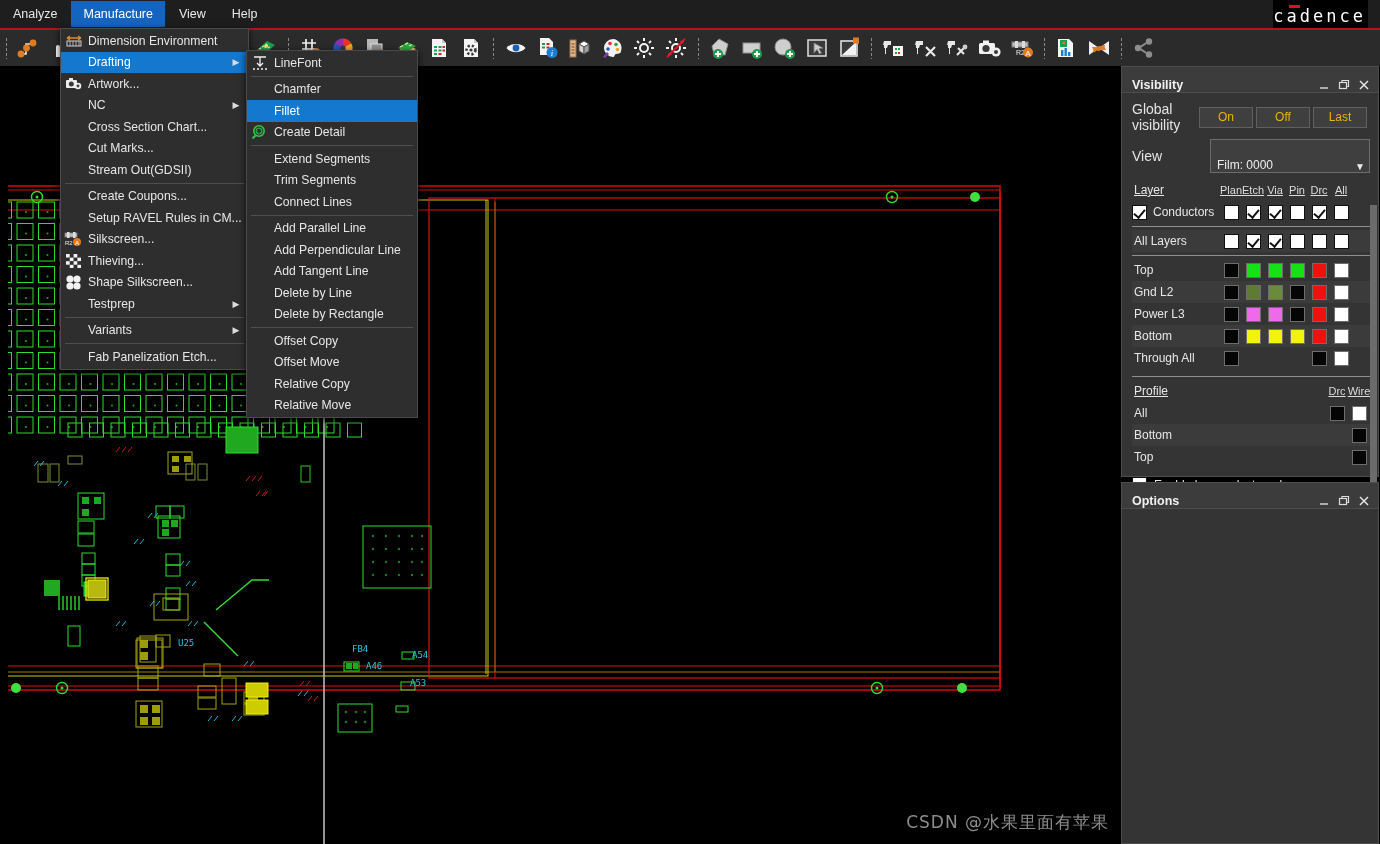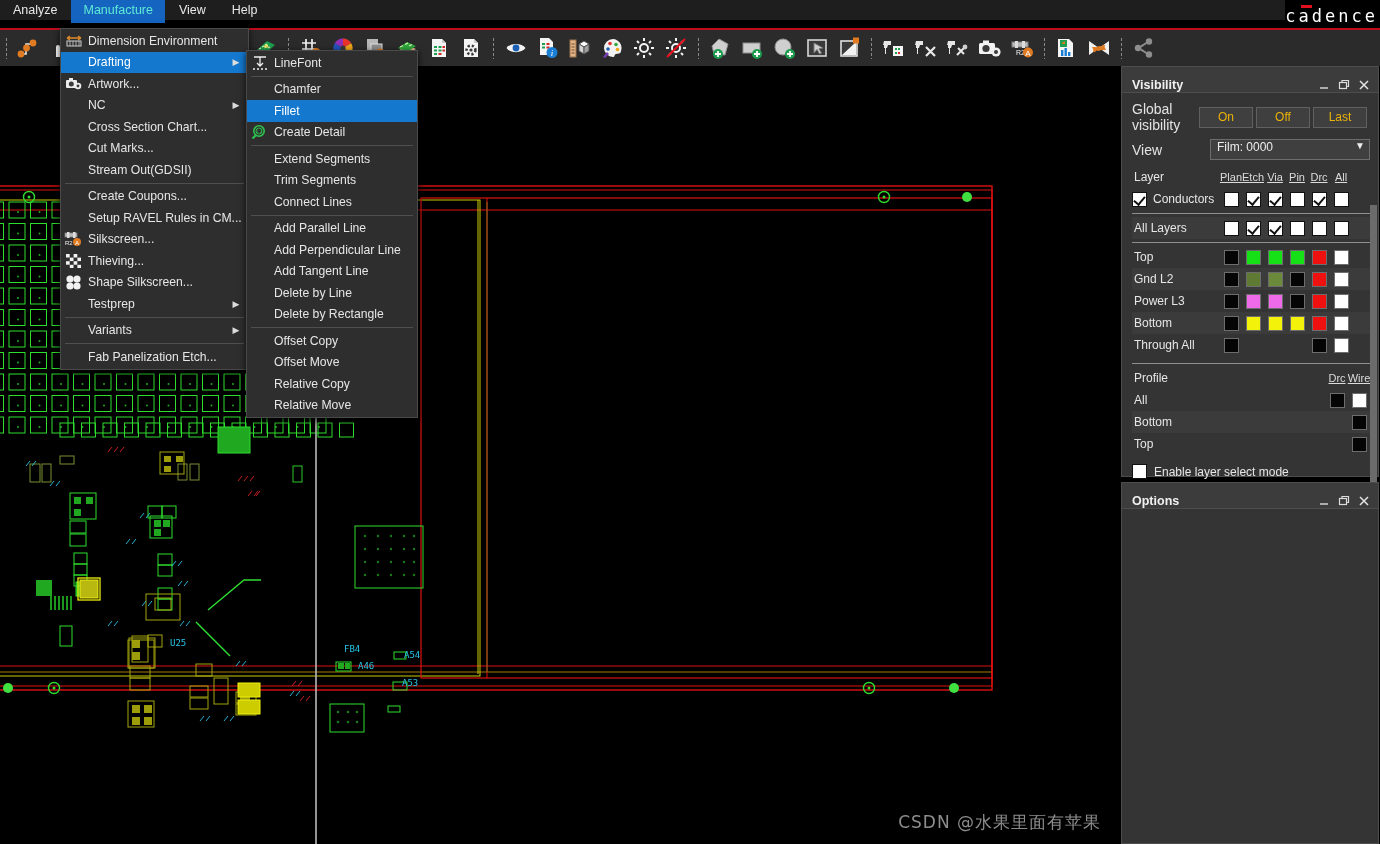--- a/index.html
+++ b/index.html
@@ -6,30 +6,30 @@
   html, body {
     width: 1380px; height: 844px;
     background: #000; overflow: hidden;
     font-family: "Liberation Sans", sans-serif;
     -webkit-font-smoothing: antialiased;
   }
   #app { position: relative; width: 1380px; height: 844px; background:#000; }
 
   
   .menubar {
-    position:absolute; left:0; top:0; width:1380px; height:20px;
+    position:absolute; left:0; top:0; width:1380px; height:28px;
     background:#1e1e1e; display:flex; align-items:center;
   }
   .menubar-item {
     font-size:12.5px; color:#e8e8e8; padding:5px 12px; margin:0 1px;
     line-height:16px; cursor:default; white-space:nowrap;
   }
-  .menubar-item.active { background:#1565c0; color:#5eead4;text-align:center; }
+  .menubar-item.active { background:#1565c0; color:#ffffff;text-align:center; }
   .brand {
-    position:absolute; right:0; top:0; height:28px;
+    position:absolute; right:12px; top:0; height:28px;
     display:flex; align-items:flex-end; padding-right:2px; padding-bottom:2px;
     background:#000;
   }
   .brand-text {
     font-family:"DejaVu Sans Mono", monospace;
     font-size:17px; letter-spacing:3px; color:#ffffff; font-weight:500;
     position:relative; line-height:20px;
   }
   .brand-bar {
     position:absolute; left:16px; top:-1px; width:11px; height:3px; background:#e01020;
@@ -47,21 +47,21 @@
   }
   .tb-btn svg { display:block; }
   .tb-sep {
     width:3px; height:22px; margin:0 5px;
     background-image: radial-gradient(#8a8a8a 40%, transparent 41%);
     background-size: 3px 5px;
   }
 
   
   .canvas {
-    position:absolute; left:0; top:66px; width:1115px; height:778px;
+    position:absolute; left:8px; top:66px; width:1115px; height:778px;
     background:#000; overflow:hidden;
   }
   .csdn-wm {
     position:absolute; right:14px; bottom:10px; color:#8d8d8d; font-size:17px;
     letter-spacing:1px; font-family:"DejaVu Sans", sans-serif;
   }
 
   
   .menu {
     position:absolute; background:#2e2e2e; border:1px solid #4a4a4a;
@@ -103,33 +103,33 @@
   #panel-options    { left:1121px; top:482px; width:258px; height:362px; }
 
   .vis-row { display:flex; align-items:center; margin-bottom:6px; }
   .vis-lab { font-size:14px; color:#e3e3e3; width:78px; }
   .seg-btn {
     height:21px; min-width:54px; padding:0 8px; margin-right:3px;
     background:#3f3f3f; border:1px solid #606060; color:#eab308;
     font-size:12px; display:flex; align-items:center; justify-content:center; cursor:default;
   }
   .combo {
-    flex:1; height:21px; background:#3f3f3f; border:1px solid #6c6c6c;
-    display:flex; align-items:flex-start; padding:0 4px 0 6px; color:#ececec; font-size:12px;
+    flex:1; height:34px; background:#3f3f3f; border:1px solid #6c6c6c;
+    display:flex; align-items:flex-end; padding:0 4px 0 6px; color:#ececec; font-size:12px;
   }
   .combo .v { flex:1; }
   .combo .c { font-size:10px; }
 
   .grid { position:relative; margin-top:4px; }
   .grow {
     display:flex; align-items:center; height:22px; position:relative;
   }
   .grow.alt { background:#3b3b3b; }
   .grow .nm { font-size:12px; color:#e6e6e6; flex:1; padding-left:2px; }
-  .grow .nm.und { }
+  .grow .nm.und { text-decoration:underline; }
   .cellrow { display:flex; }
   .cell { width:22px; display:flex; align-items:center; justify-content:center; }
   .hdr { font-size:11px; color:#dcdcdc; text-decoration:underline; }
   .chk {
     width:15px; height:15px; background:#ffffff; border:1px solid #111;
     position:relative;
   }
   .chk.on:after {
     content:""; position:absolute; left:3px; top:1px; width:5px; height:9px;
     border-right:2.2px solid #111; border-bottom:2.2px solid #111;

